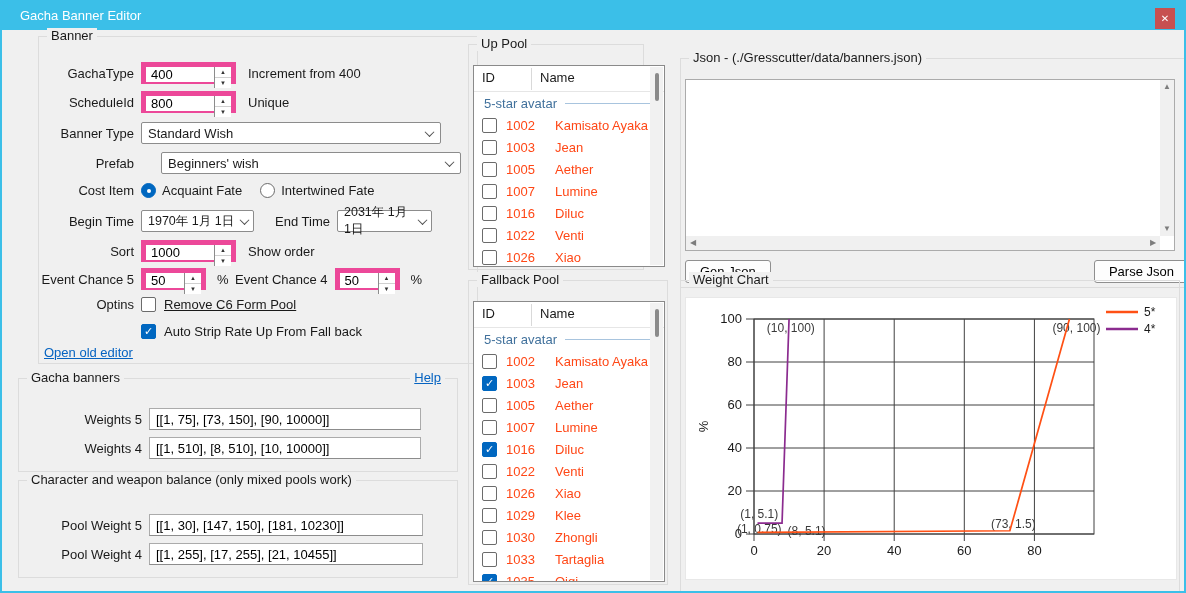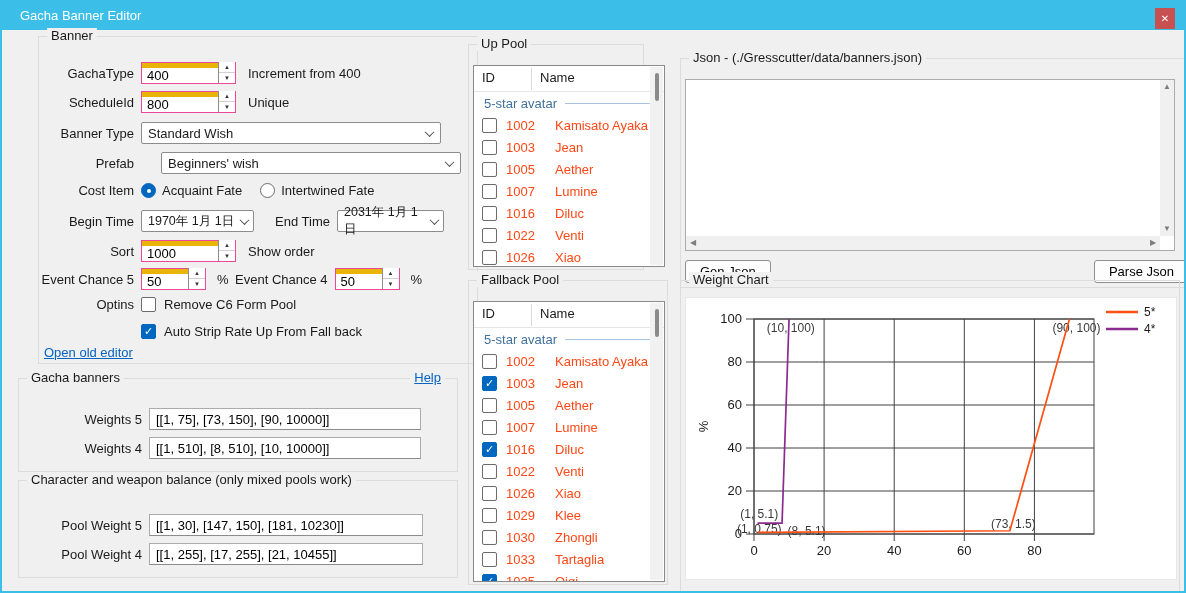--- a/index.html
+++ b/index.html
@@ -21,21 +21,21 @@
                  padding:0 4px; white-space:nowrap; }
   .group-link-right { position:absolute; top:-9px; right:12px; background:#F0F0F0;
                       padding:0 4px; }
   a.link { color:#0563C1; text-decoration:underline; cursor:pointer; }
 
   
   .frow { position:absolute; left:0; right:8px; display:flex; align-items:center; }
   .flabel { width:102px; text-align:right; padding-right:7px; flex:none; white-space:nowrap; }
   .hint { margin-left:12px; white-space:nowrap; }
 
-  .spin { display:flex; align-items:flex-end; height:22px; border:1px solid #ec4899;
+  .spin { display:flex; align-items:flex-start; height:22px; border:5px solid #ec4899;
           background:#eab308; flex:none; }
   .spin input { border:none; outline:none; min-width:0; flex:1; padding:0 5px;
                 font:13px "Liberation Sans", sans-serif; }
   .spin-btns { width:17px; border-left:1px solid #8C8C8C; display:flex;
                flex-direction:column; }
   .sb { flex:1; font-size:6px; color:#333; text-align:center; line-height:10px;
         cursor:pointer; background:#fff; }
   .sb + .sb { border-top:1px solid #D0D0D0; }
 
   .combo { height:22px; border:1px solid #8C8C8C; border-radius:2px; background:#fff;
@@ -166,21 +166,21 @@
         <span class="rlabel">Intertwined Fate</span>
       </div>
 
       <div class="frow" style="top:173px;">
         <span class="flabel">Begin Time</span>
         <div class="combo date-combo" style="width:113px; padding-right:5px;">
           <span>1970年 1月 1日</span>
           <span class="chev"></span>
         </div>
         <span style="width:83px; text-align:right; padding-right:7px; flex:none;">End Time</span>
-        <div class="combo date-combo" style="width:107px; padding-right:5px;">
+        <div class="combo date-combo" style="width:95px; padding-right:5px;">
           <span>2031年 1月 1日</span>
           <span class="chev"></span>
         </div>
       </div>
 
       <div class="frow" style="top:203px;">
         <span class="flabel">Sort</span>
         <div class="spin" style="width:95px;">
           <input value="1000" style="">
           <div class="spin-btns">
@@ -208,21 +208,21 @@
             <div class="sb">▲</div>
             <div class="sb">▼</div>
           </div>
         </div>
         <span style="margin-left:11px;">%</span>
       </div>
 
       <div class="frow" style="top:260px;">
         <span class="flabel">Optins</span>
         <span class="checkbox"></span>
-        <span style="margin-left:8px;">Remove C6 Form Pool</span>
+        <span style="margin-left:8px;text-decoration:underline;">Remove C6 Form Pool</span>
       </div>
 
       <div class="frow" style="top:287px;">
         <span class="flabel"></span>
         <span class="checkbox on">✓</span>
         <span style="margin-left:8px;">Auto Strip Rate Up From Fall back</span>
       </div>
 
       <a class="link" style="position:absolute; left:5px; top:308px;">Open old editor</a>
     </div>

